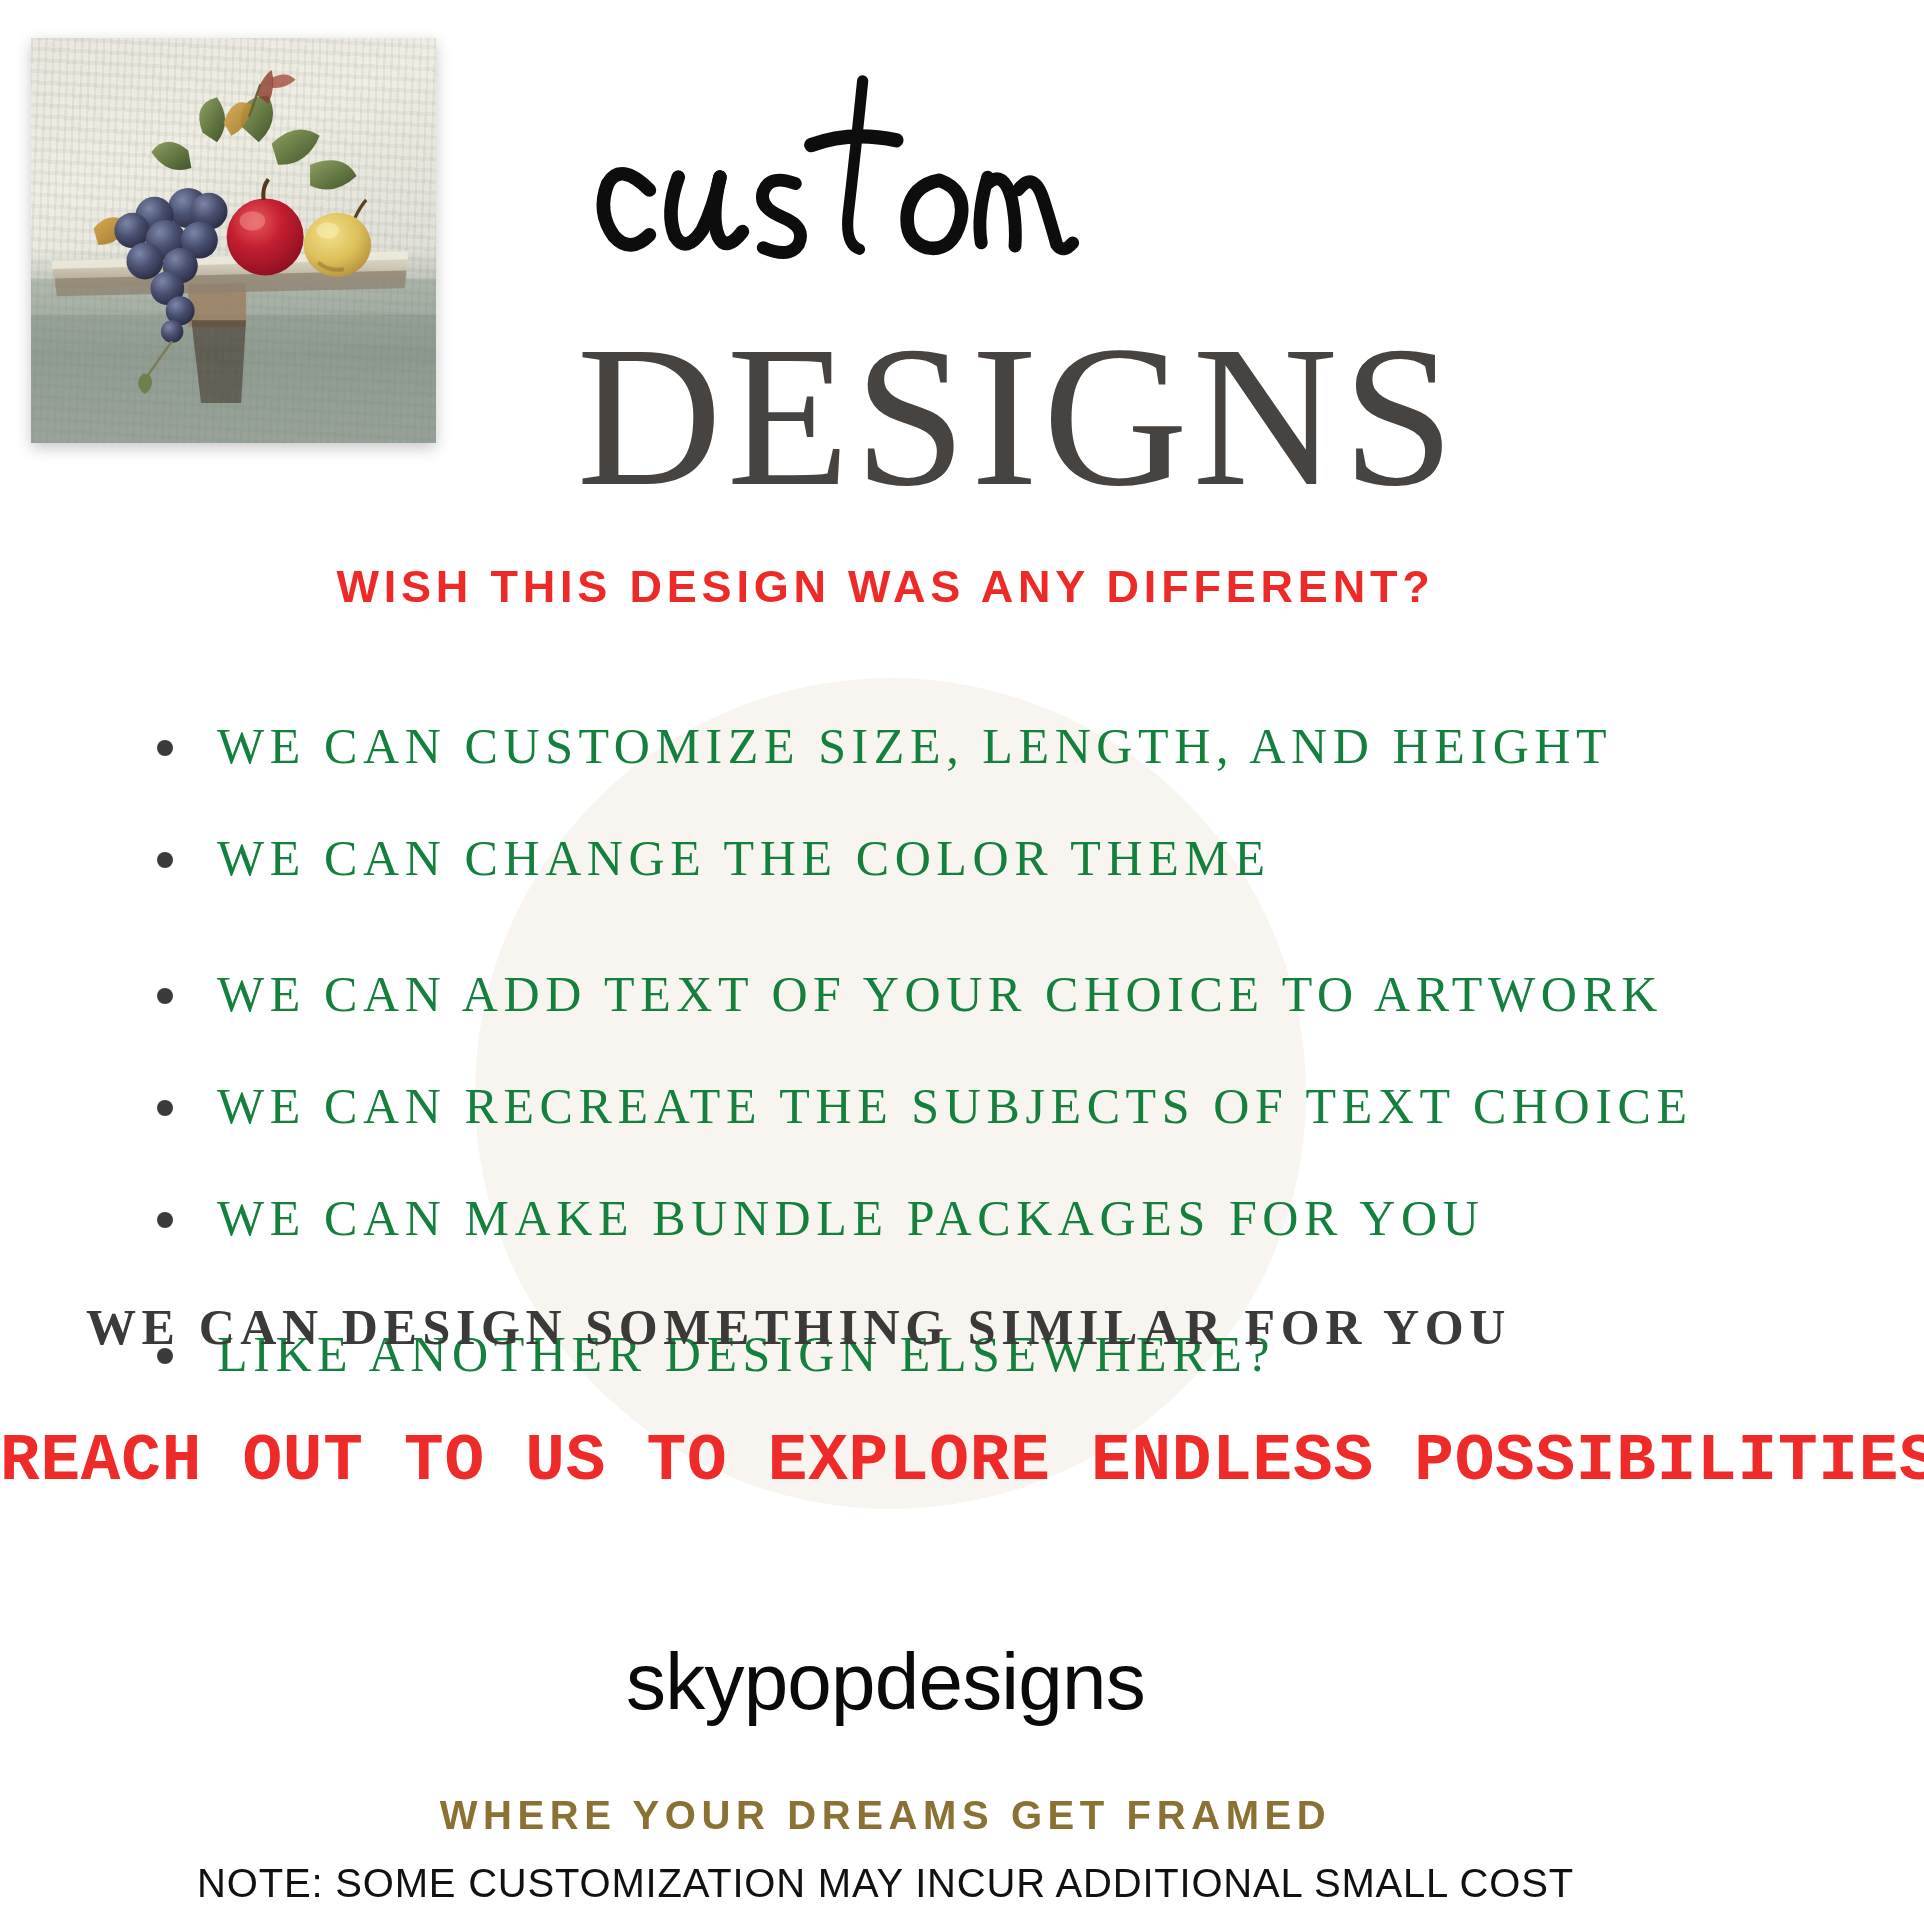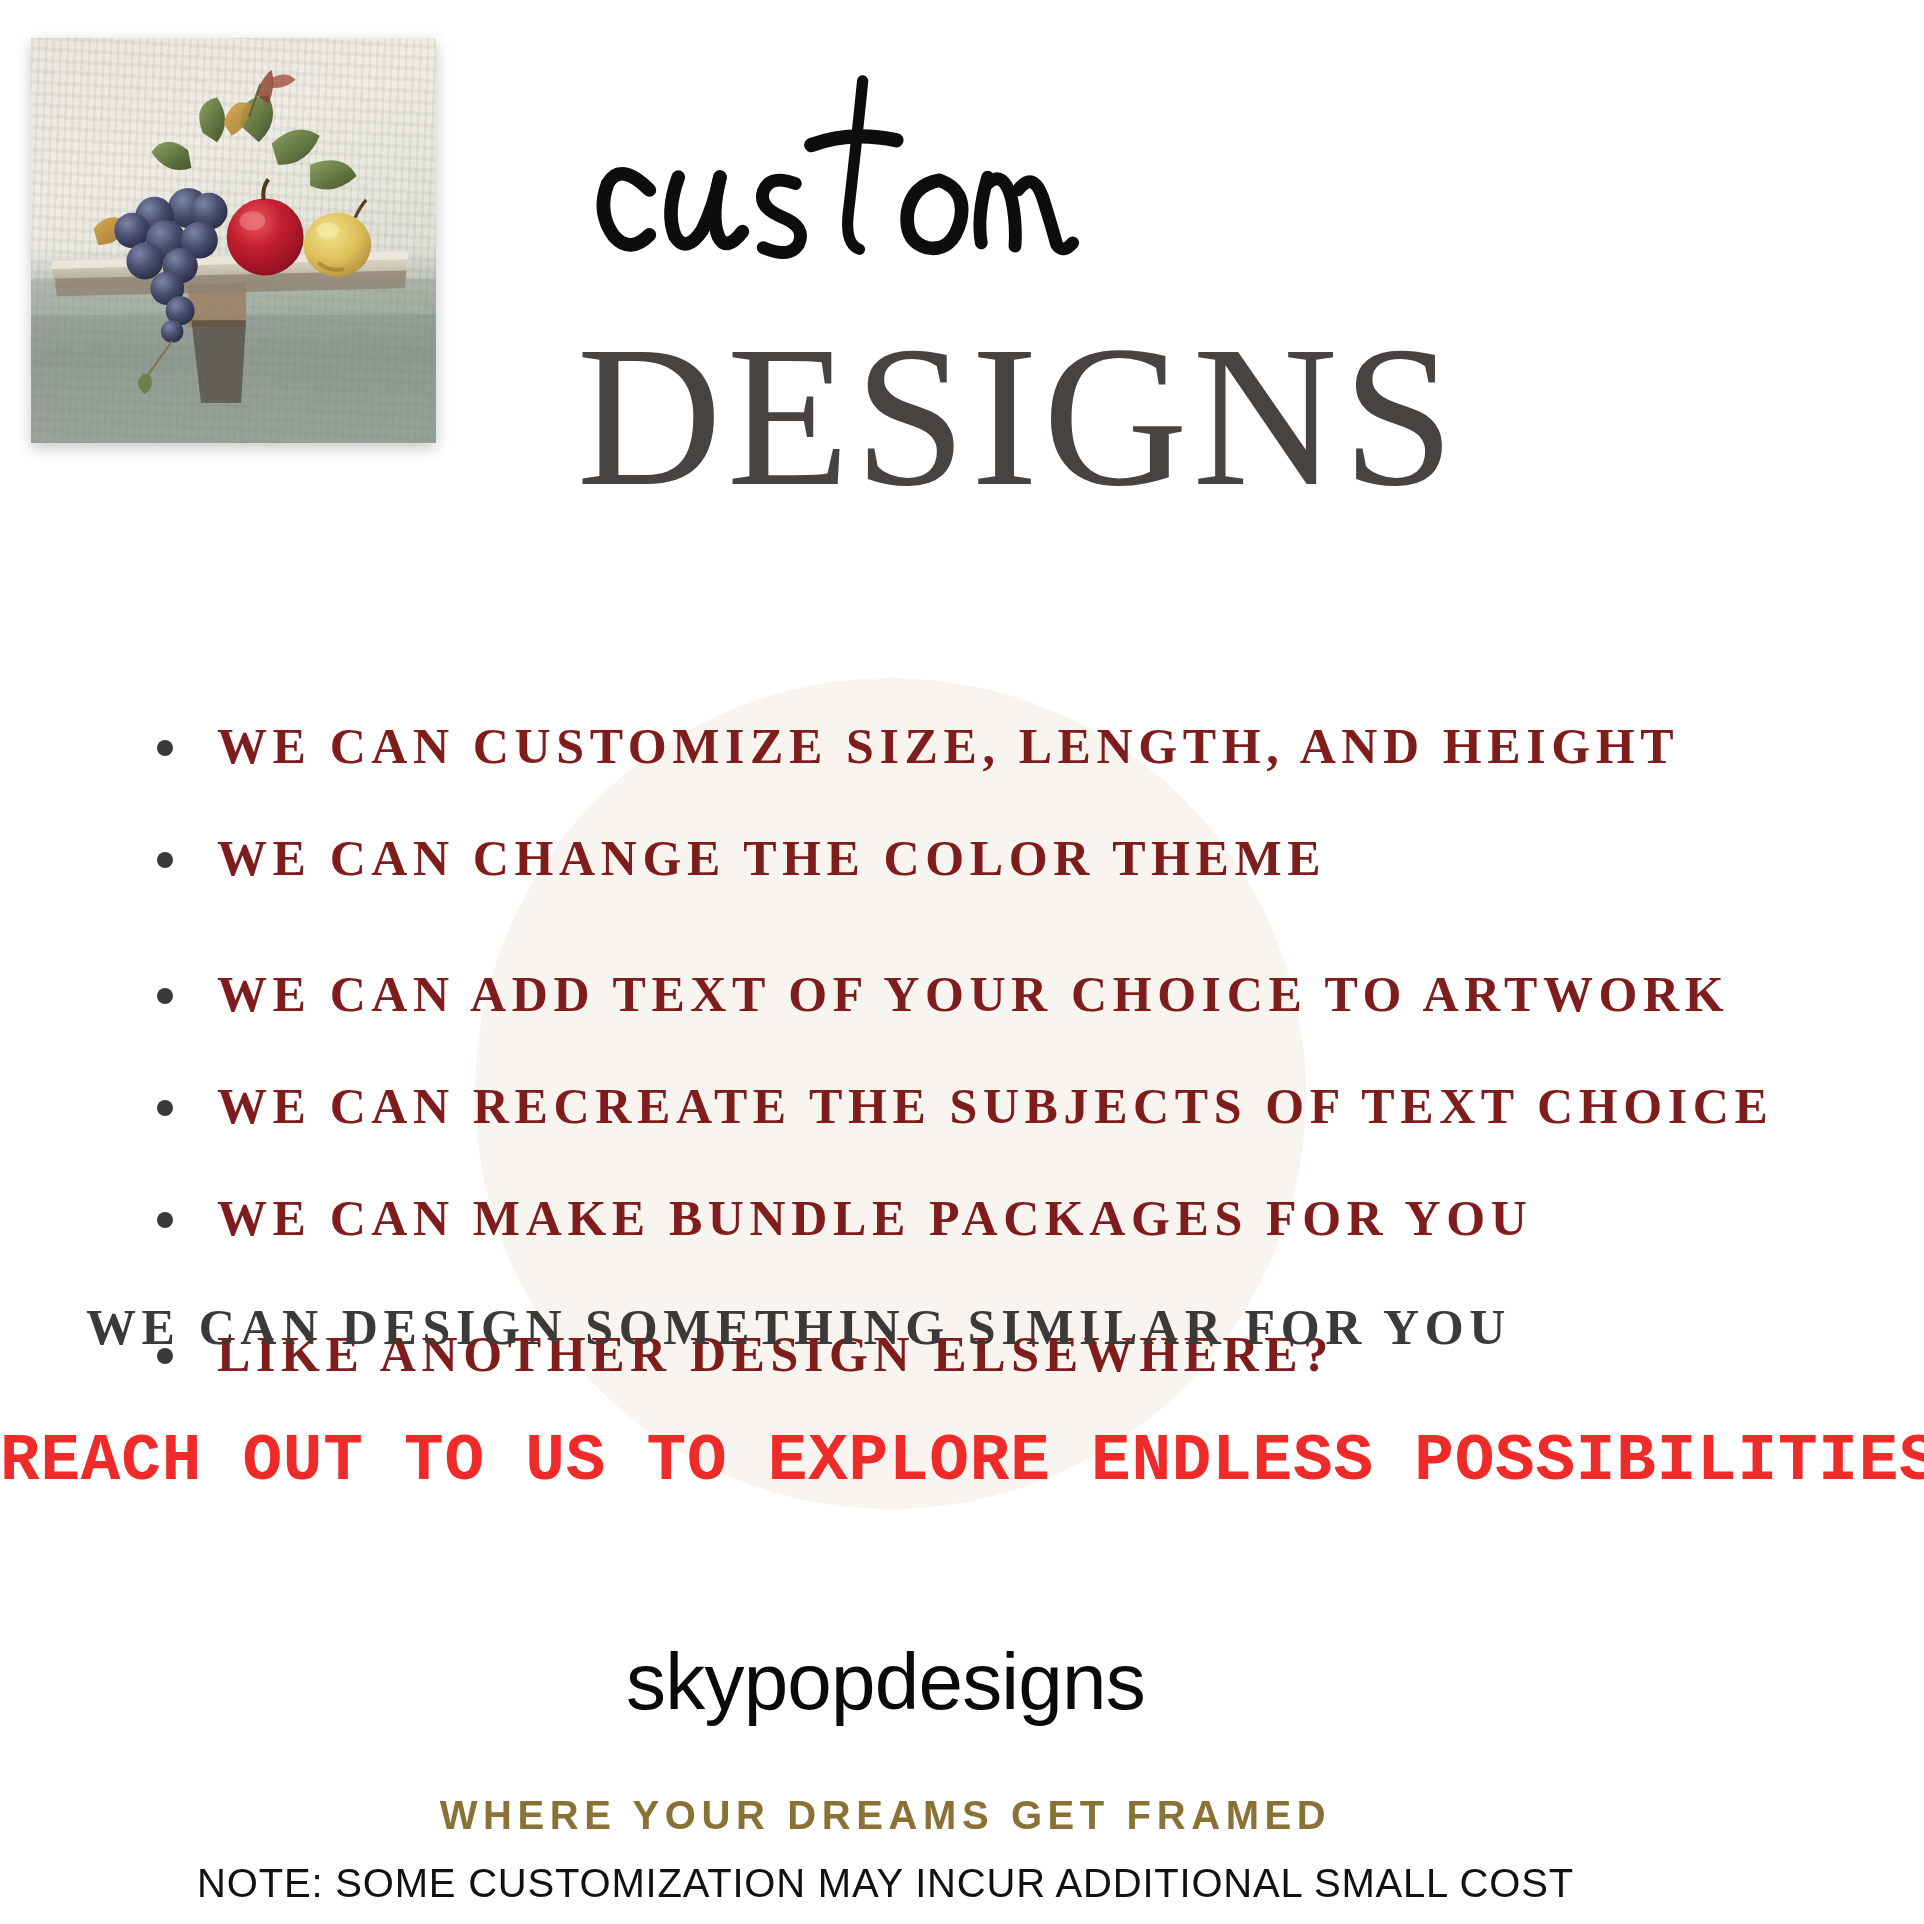--- a/index.html
+++ b/index.html
@@ -120,23 +120,23 @@
     list-style: none;
   }
   .bullet-row {
     position: relative;
     display: block;
     height: 112px;
     padding-left: 217px;
     font-family: "Liberation Serif", serif;
     font-size: 50px;
     line-height: 112px;
-    font-weight: 700;
+    font-weight: 400;
     letter-spacing: 5.6px;
-    color: #7f1d1d;
+    color: #15803d;
     white-space: nowrap;
   }
   .bullet-row .dot {
     position: absolute;
     left: 157px;
     top: 50px;
     width: 16px;
     height: 16px;
     border-radius: 50%;
     background: #3c3a38;
@@ -328,20 +328,21 @@
 
         <path d="M672 142 Q658 190 664 224" stroke-width="16"></path>
         <path d="M672 150 Q692 132 702 170 Q708 200 706 228" stroke-width="16"></path>
         <path d="M710 158 Q730 132 742 172 Q752 204 758 226 Q766 238 778 224" stroke-width="16"></path>
       </g>
     </svg>
   </div>
 
   <div class="designs-word">DESIGNS</div>
 
+  <div class="subhead-red">WISH  THIS  DESIGN  WAS ANY DIFFERENT?</div>
 
   <ul class="bullet-list">
     <li class="bullet-row">
       <span class="dot"></span>
       <span>WE CAN CUSTOMIZE SIZE, LENGTH, AND HEIGHT</span>
     </li>
     <li class="bullet-row has-gap">
       <span class="dot"></span>
       <span>WE CAN CHANGE THE COLOR THEME</span>
     </li>

